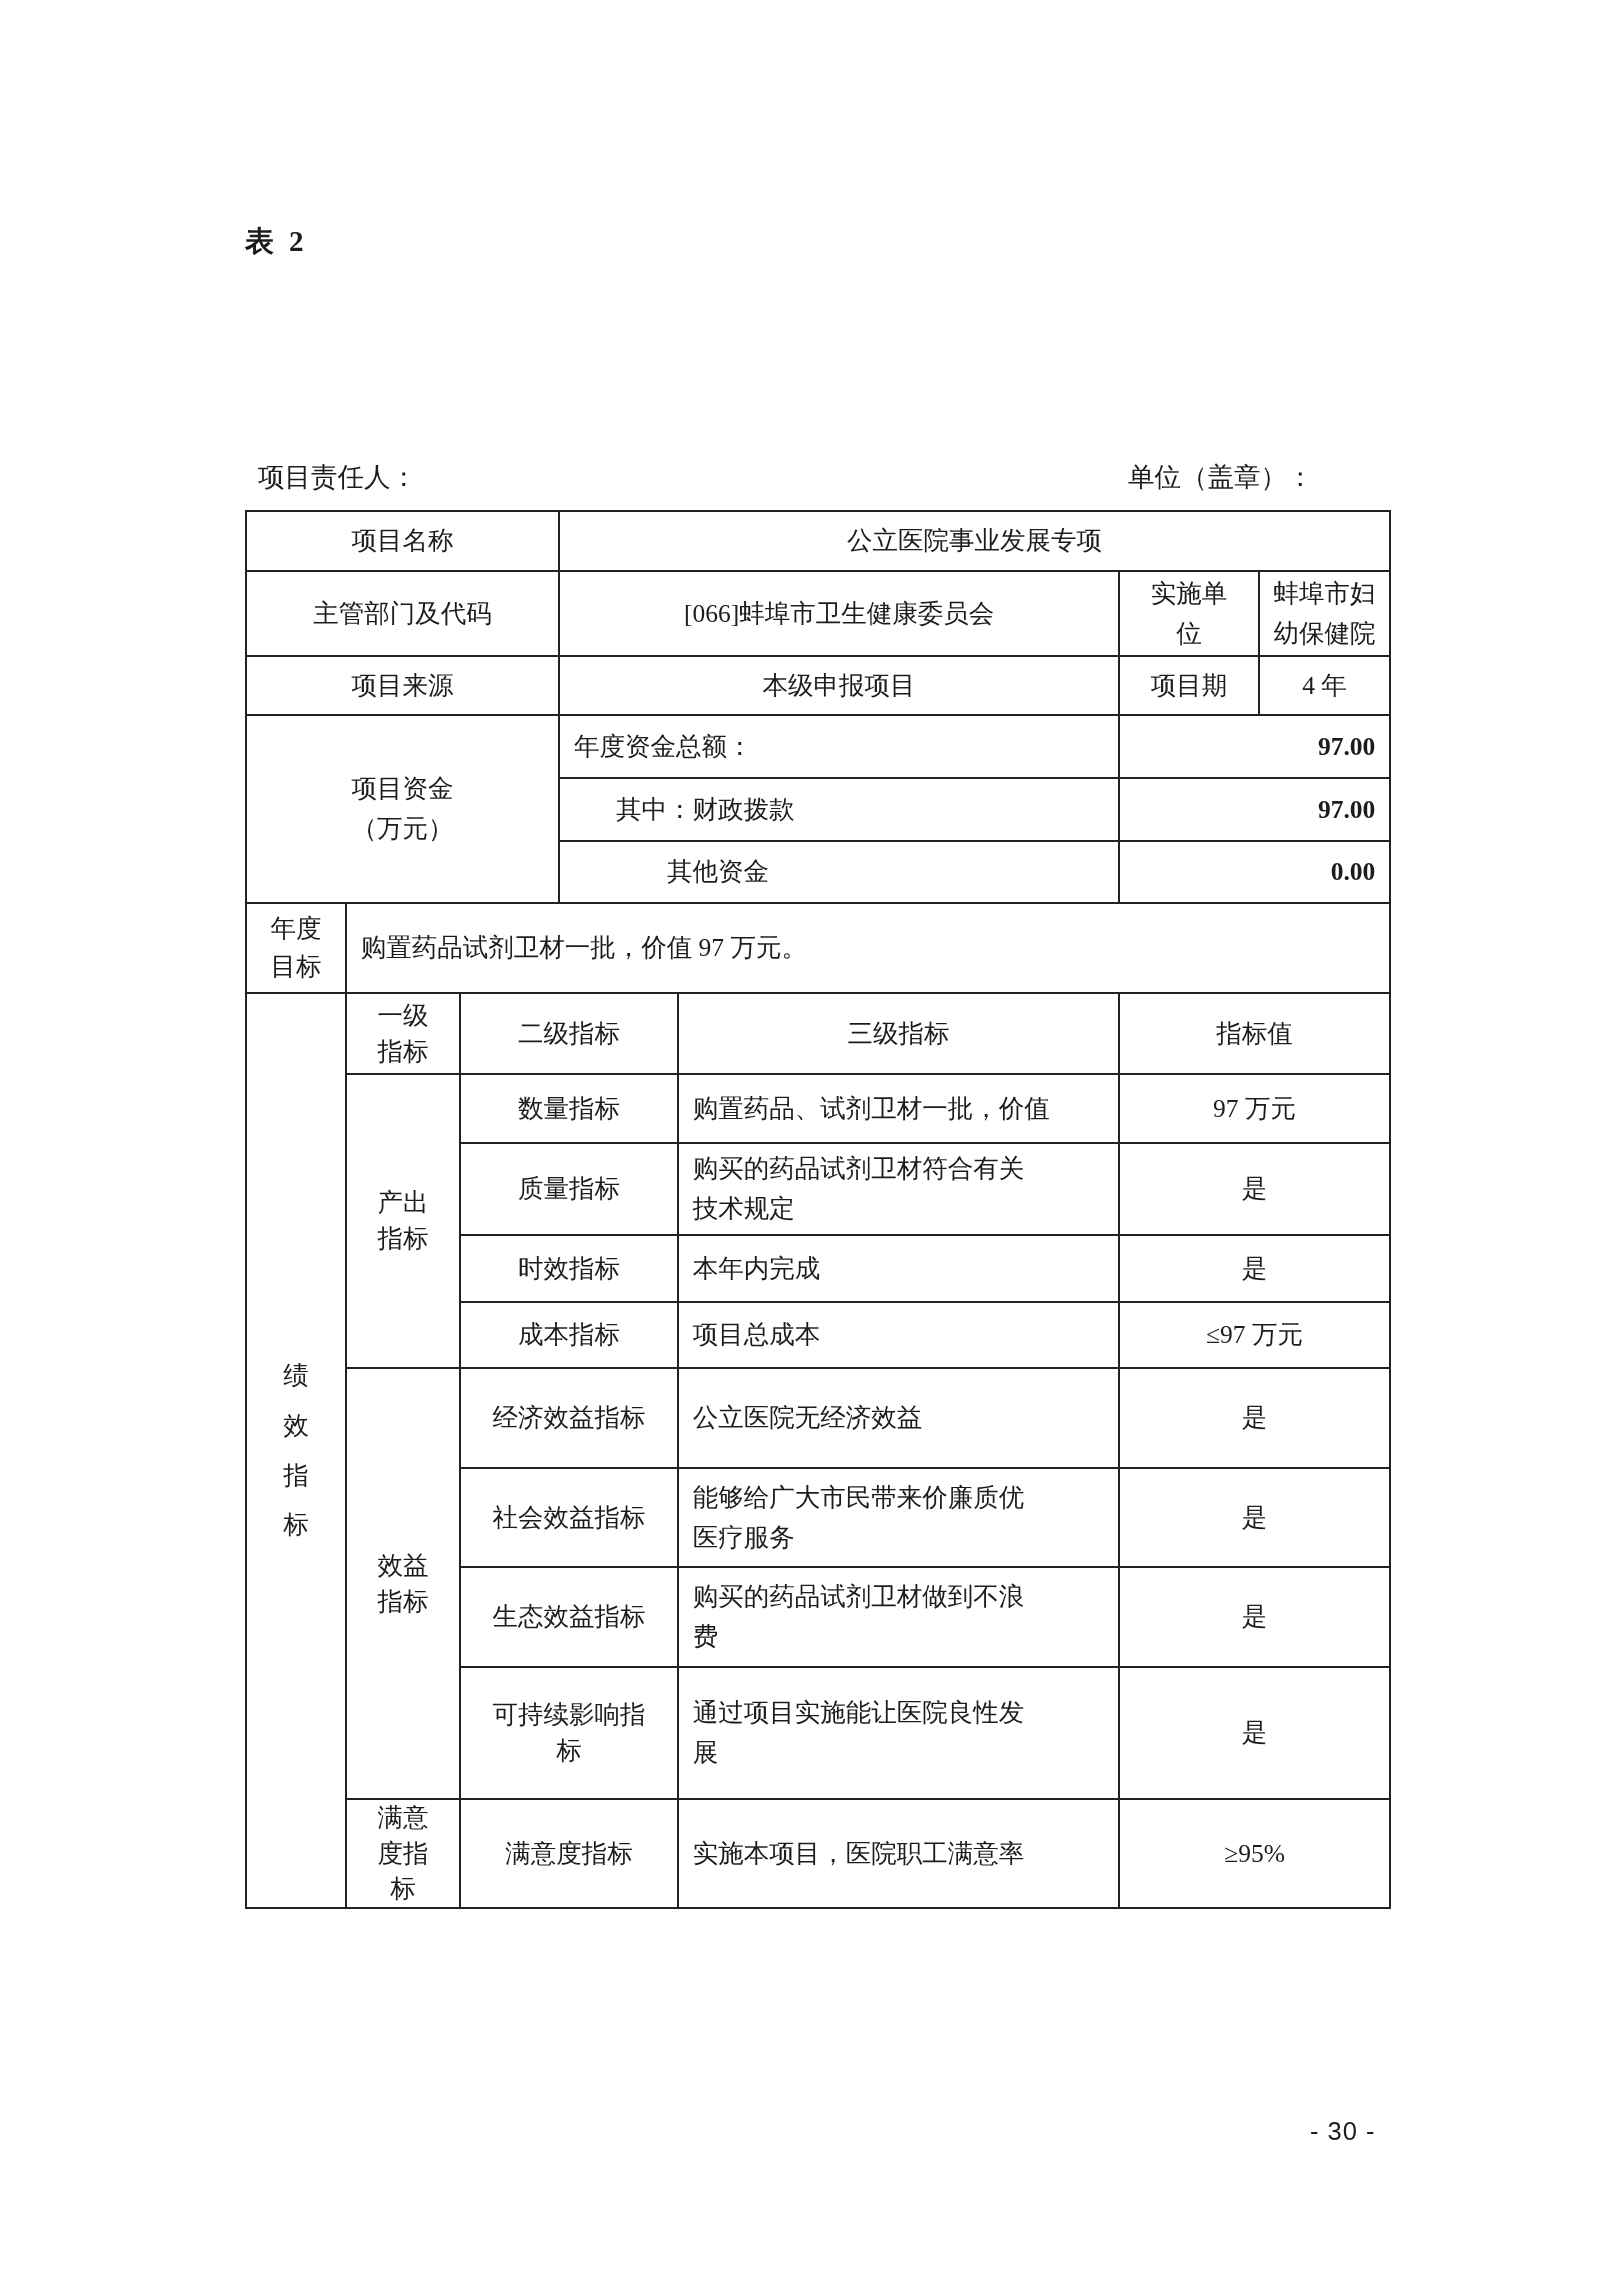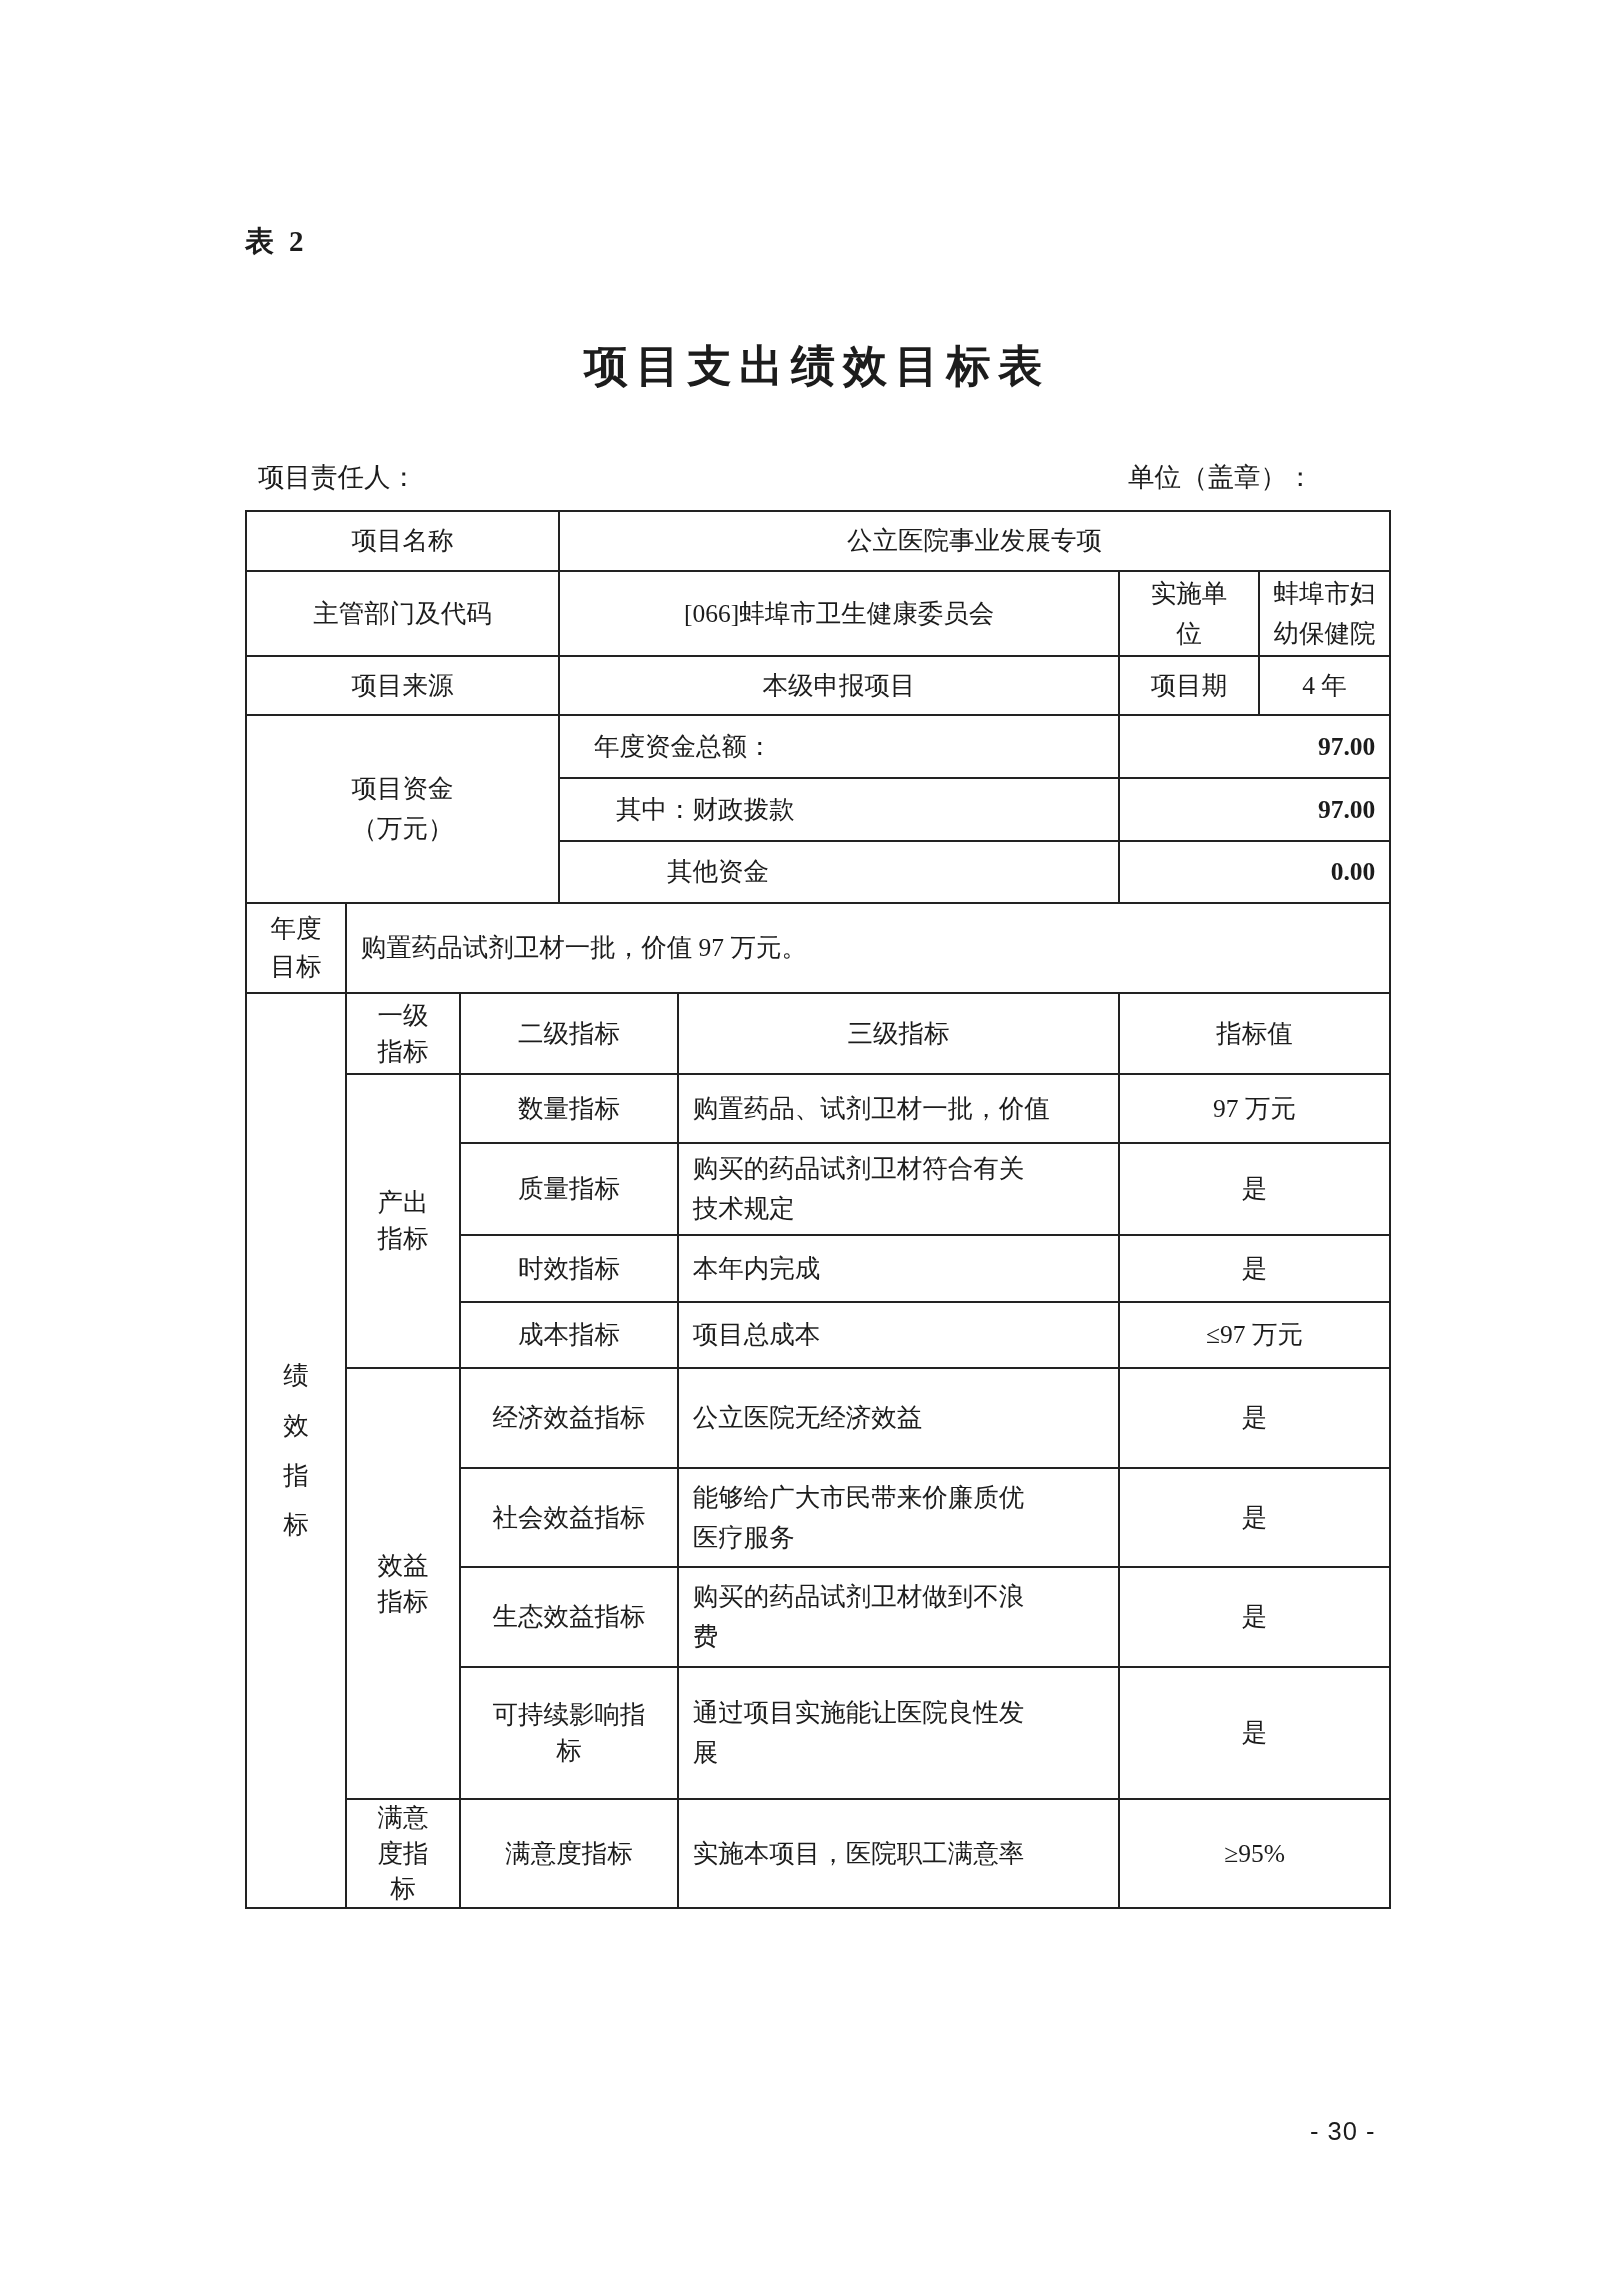--- a/index.html
+++ b/index.html
@@ -42,21 +42,21 @@
   
   .lt { text-align: left; padding-left: 13.7px; padding-right: 13px; }
   
   .l1 { padding: 0 21.6px; line-height: 1.4; }
   
   .l2 { padding: 0 24.5px; line-height: 1.4; }
   
   .goalL { padding: 0 15.7px; line-height: 1.5; }
   
   .money { text-align: left; }
-  .in1 { padding-left: 34px; }
+  .in1 { padding-left: 14px; }
   .in2 { padding-left: 56px; }
   .in3 { padding-left: 107px; border-radius: 28px; }
   .amt { text-align: right; padding-right: 13.7px; font-weight: bold; }
   
   .w13 { display: inline-block; max-width: 13.45em; text-align: left; }
   .w4  { display: inline-block; max-width: 4.3em; }
   .w3  { display: inline-block; max-width: 3.3em; }
   .w4b { display: inline-block; max-width: 4.4em; }
   
   .vstack { display: inline-block; width: 1.15em; word-break: break-all; line-height: 1.95; }
@@ -66,21 +66,20 @@
     font-family: "Liberation Sans", sans-serif;
     font-size: 25.5px; letter-spacing: 1px;
   }
 </style>
 </head>
 <body>
 
 <div class="page">
 
   <div class="tbl-label">表 2</div>
-  <h1 class="title">项目支出绩效目标表</h1>
   <span class="field-left">项目责任人：</span>
   <span class="field-right">单位（盖章）：</span>
 
   <table class="main">
     <colgroup>
       <col style="width:100px">
         <col style="width:114px">
         <col style="width:99px">
       <col style="width:119px">
         <col style="width:441px">

